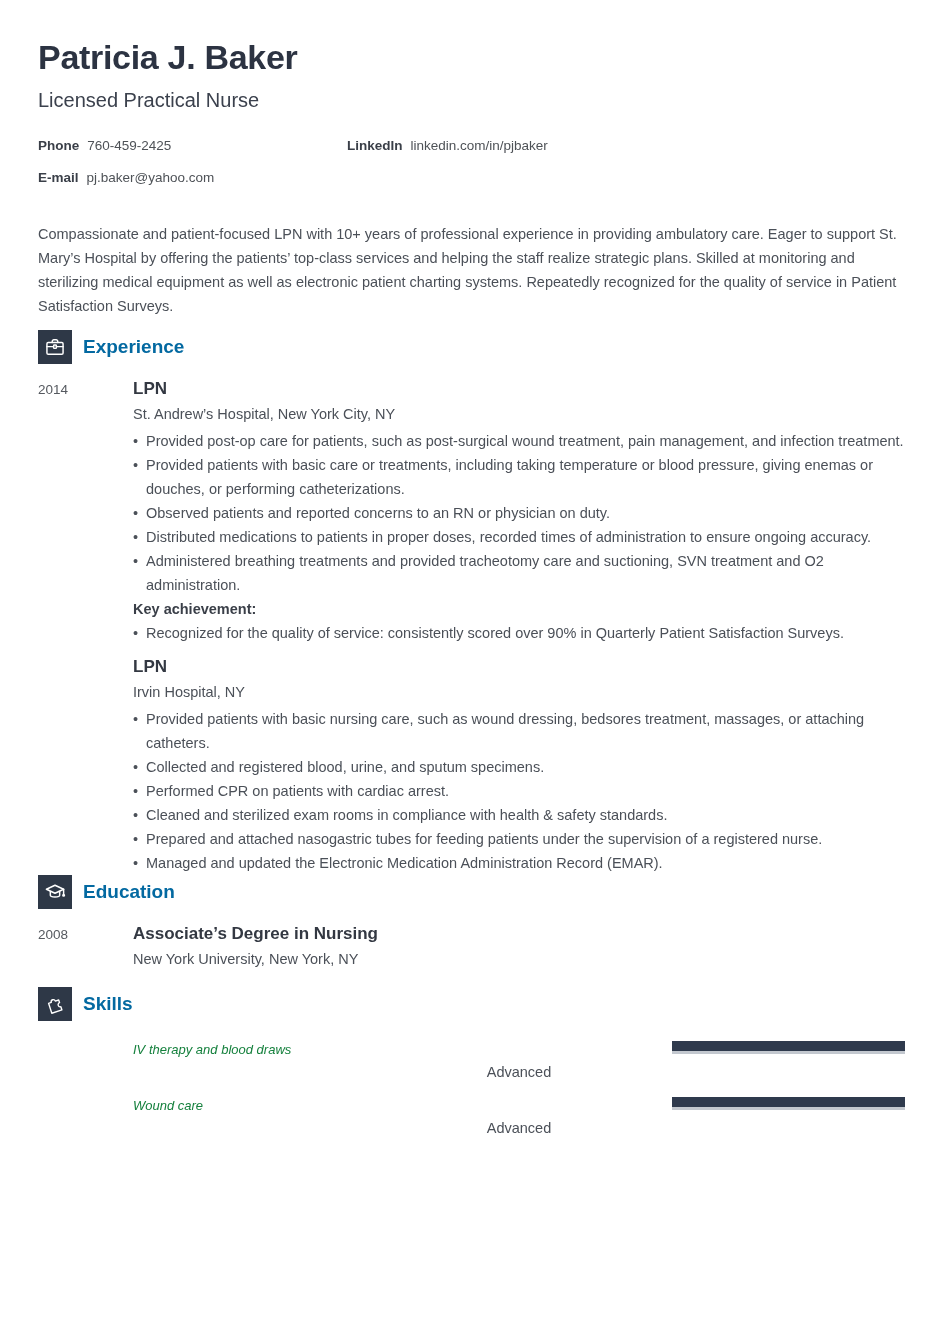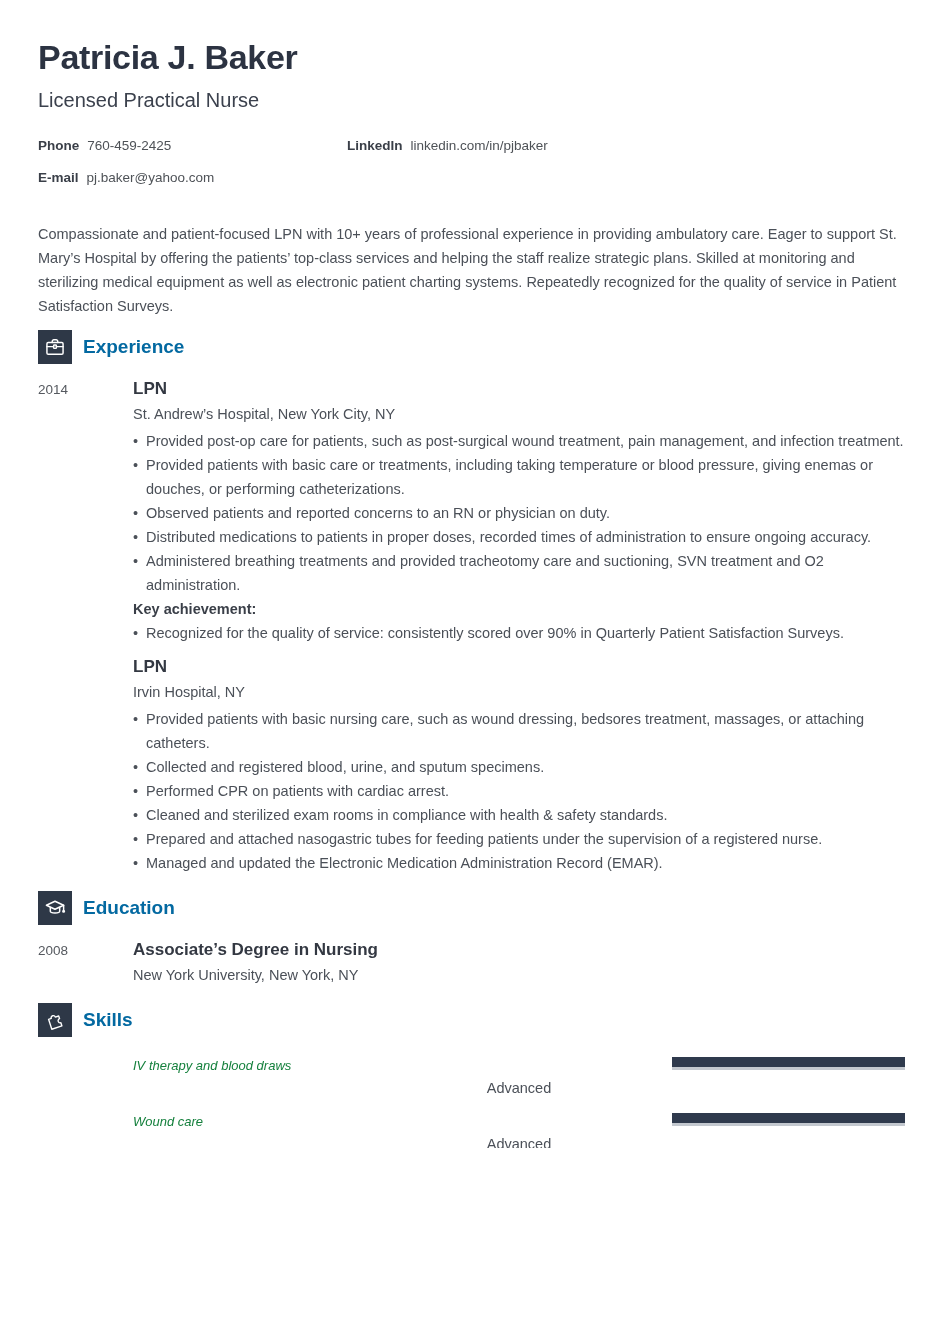--- a/index.html
+++ b/index.html
@@ -35,21 +35,21 @@
   }
   
   .section-header { display:flex; align-items:center; gap:11px; }
   .section-icon {
     width:34px; height:34px; background:#2e3847; flex:0 0 34px;
     display:flex; align-items:center; justify-content:center;
   }
   .section-icon svg { display:block; }
   .section-title { font-size:19px; font-weight:bold; color:#0369a1; }
   .mt-exp { margin-top:12px; }
-  .mt-edu { margin-top:16px; }
+  .mt-edu { }
   .mt-skl { margin-top:20px; }
   
   .entry { display:grid; grid-template-columns:95px 1fr; }
   .entry-date { font-size:13.5px; line-height:18px; color:#55595f; padding-top:2px; }
   .entry-title { font-size:17px; line-height:20px; font-weight:bold; color:#33384;
                  color:#333842; }
   .entry-sub { margin-top:8px; font-size:14.5px; line-height:15px; color:#4b5058; }
   .bullets { margin-top:7px; list-style:none; }
   .bullets li {
     position:relative; padding-left:13px;

